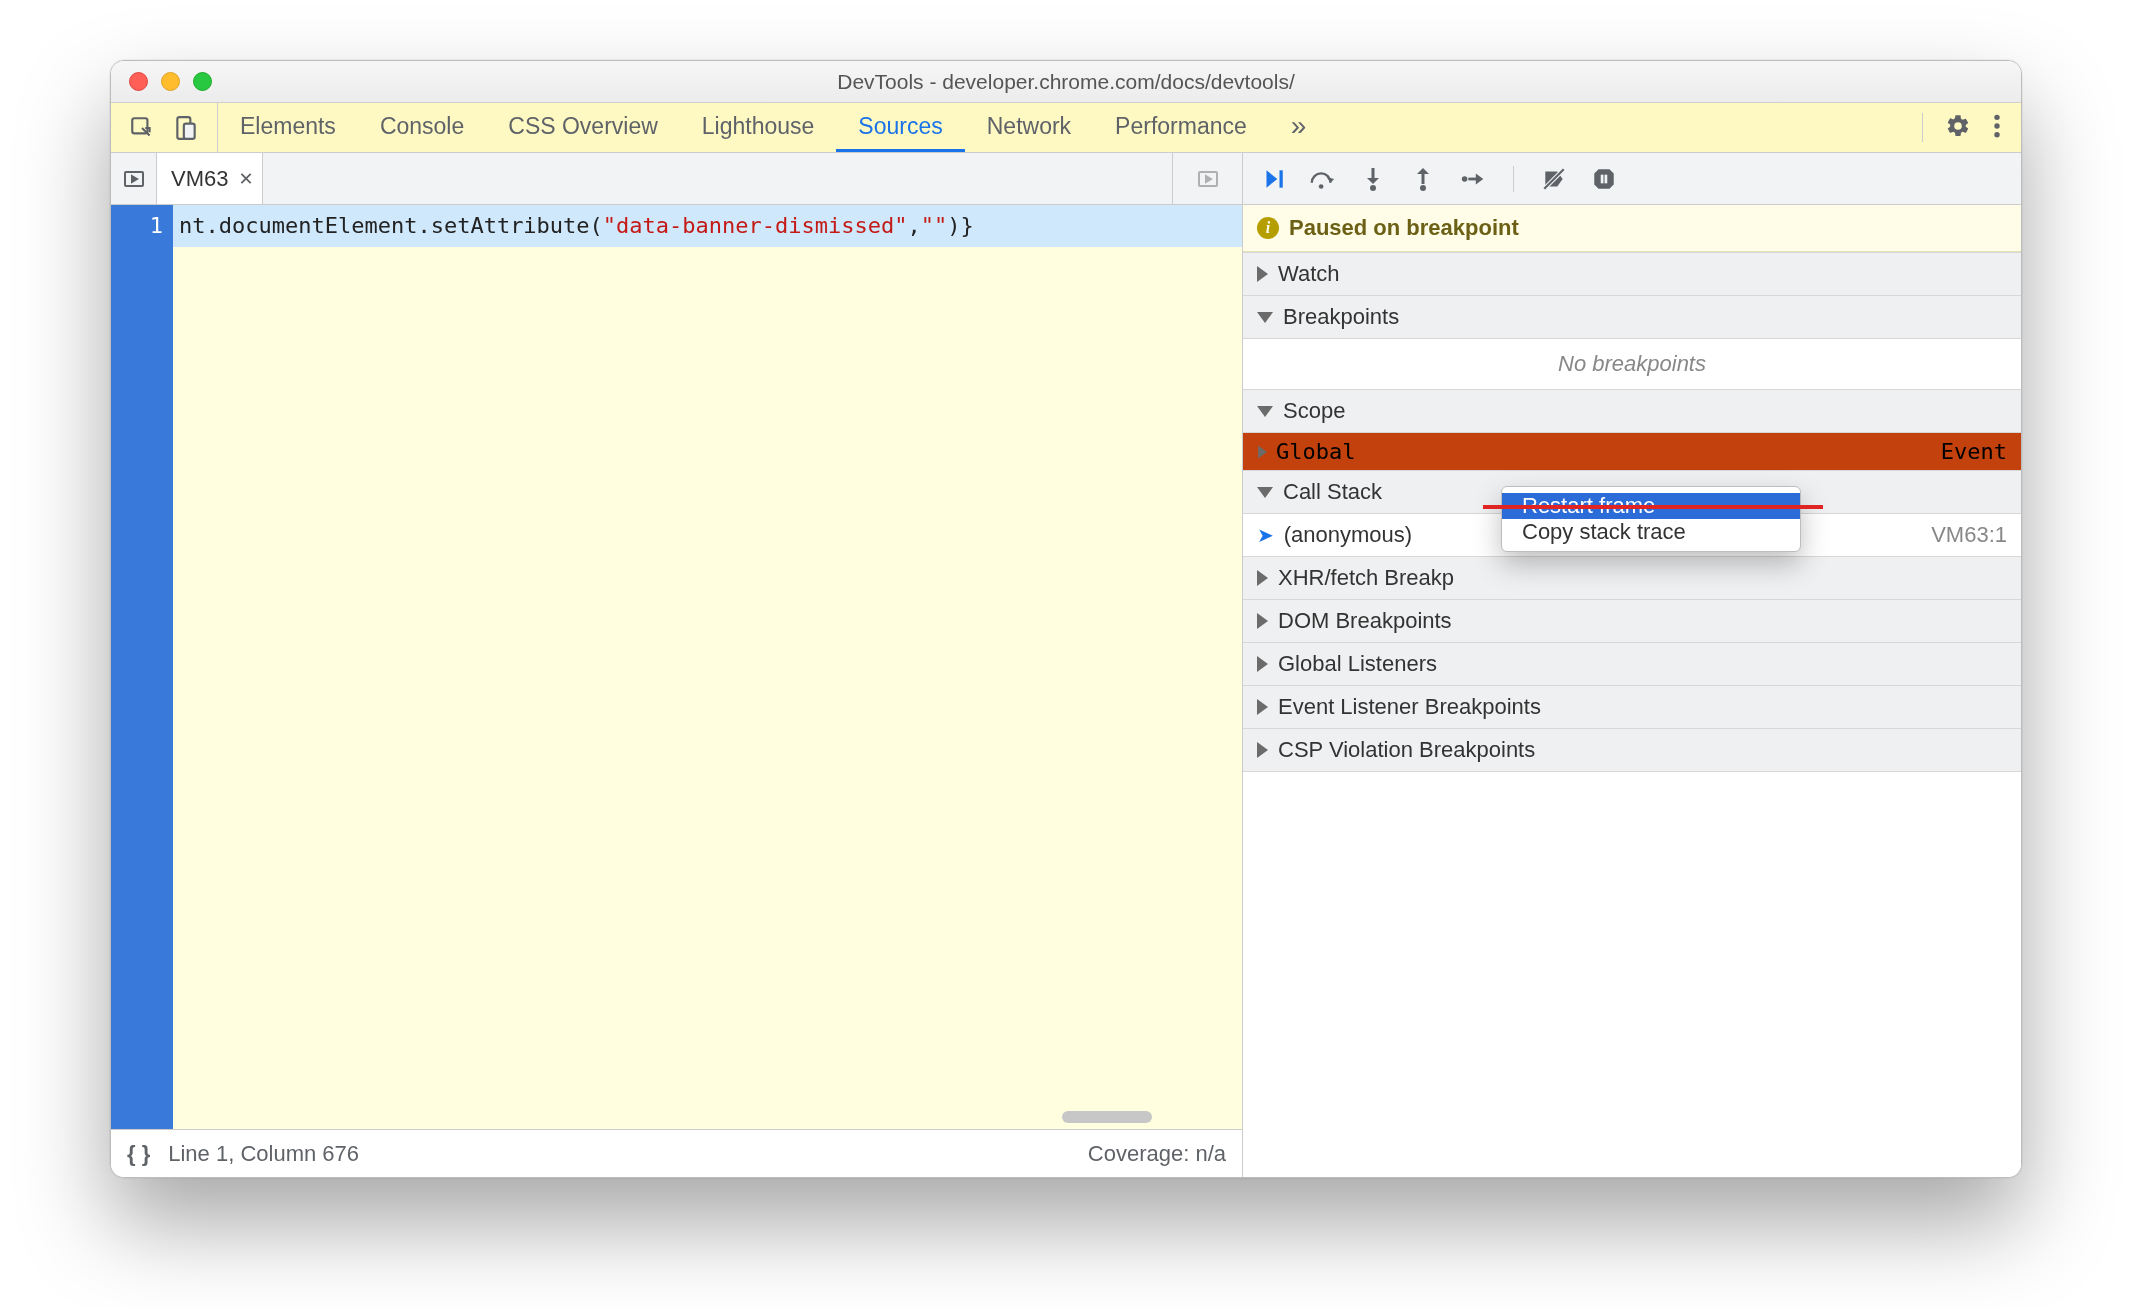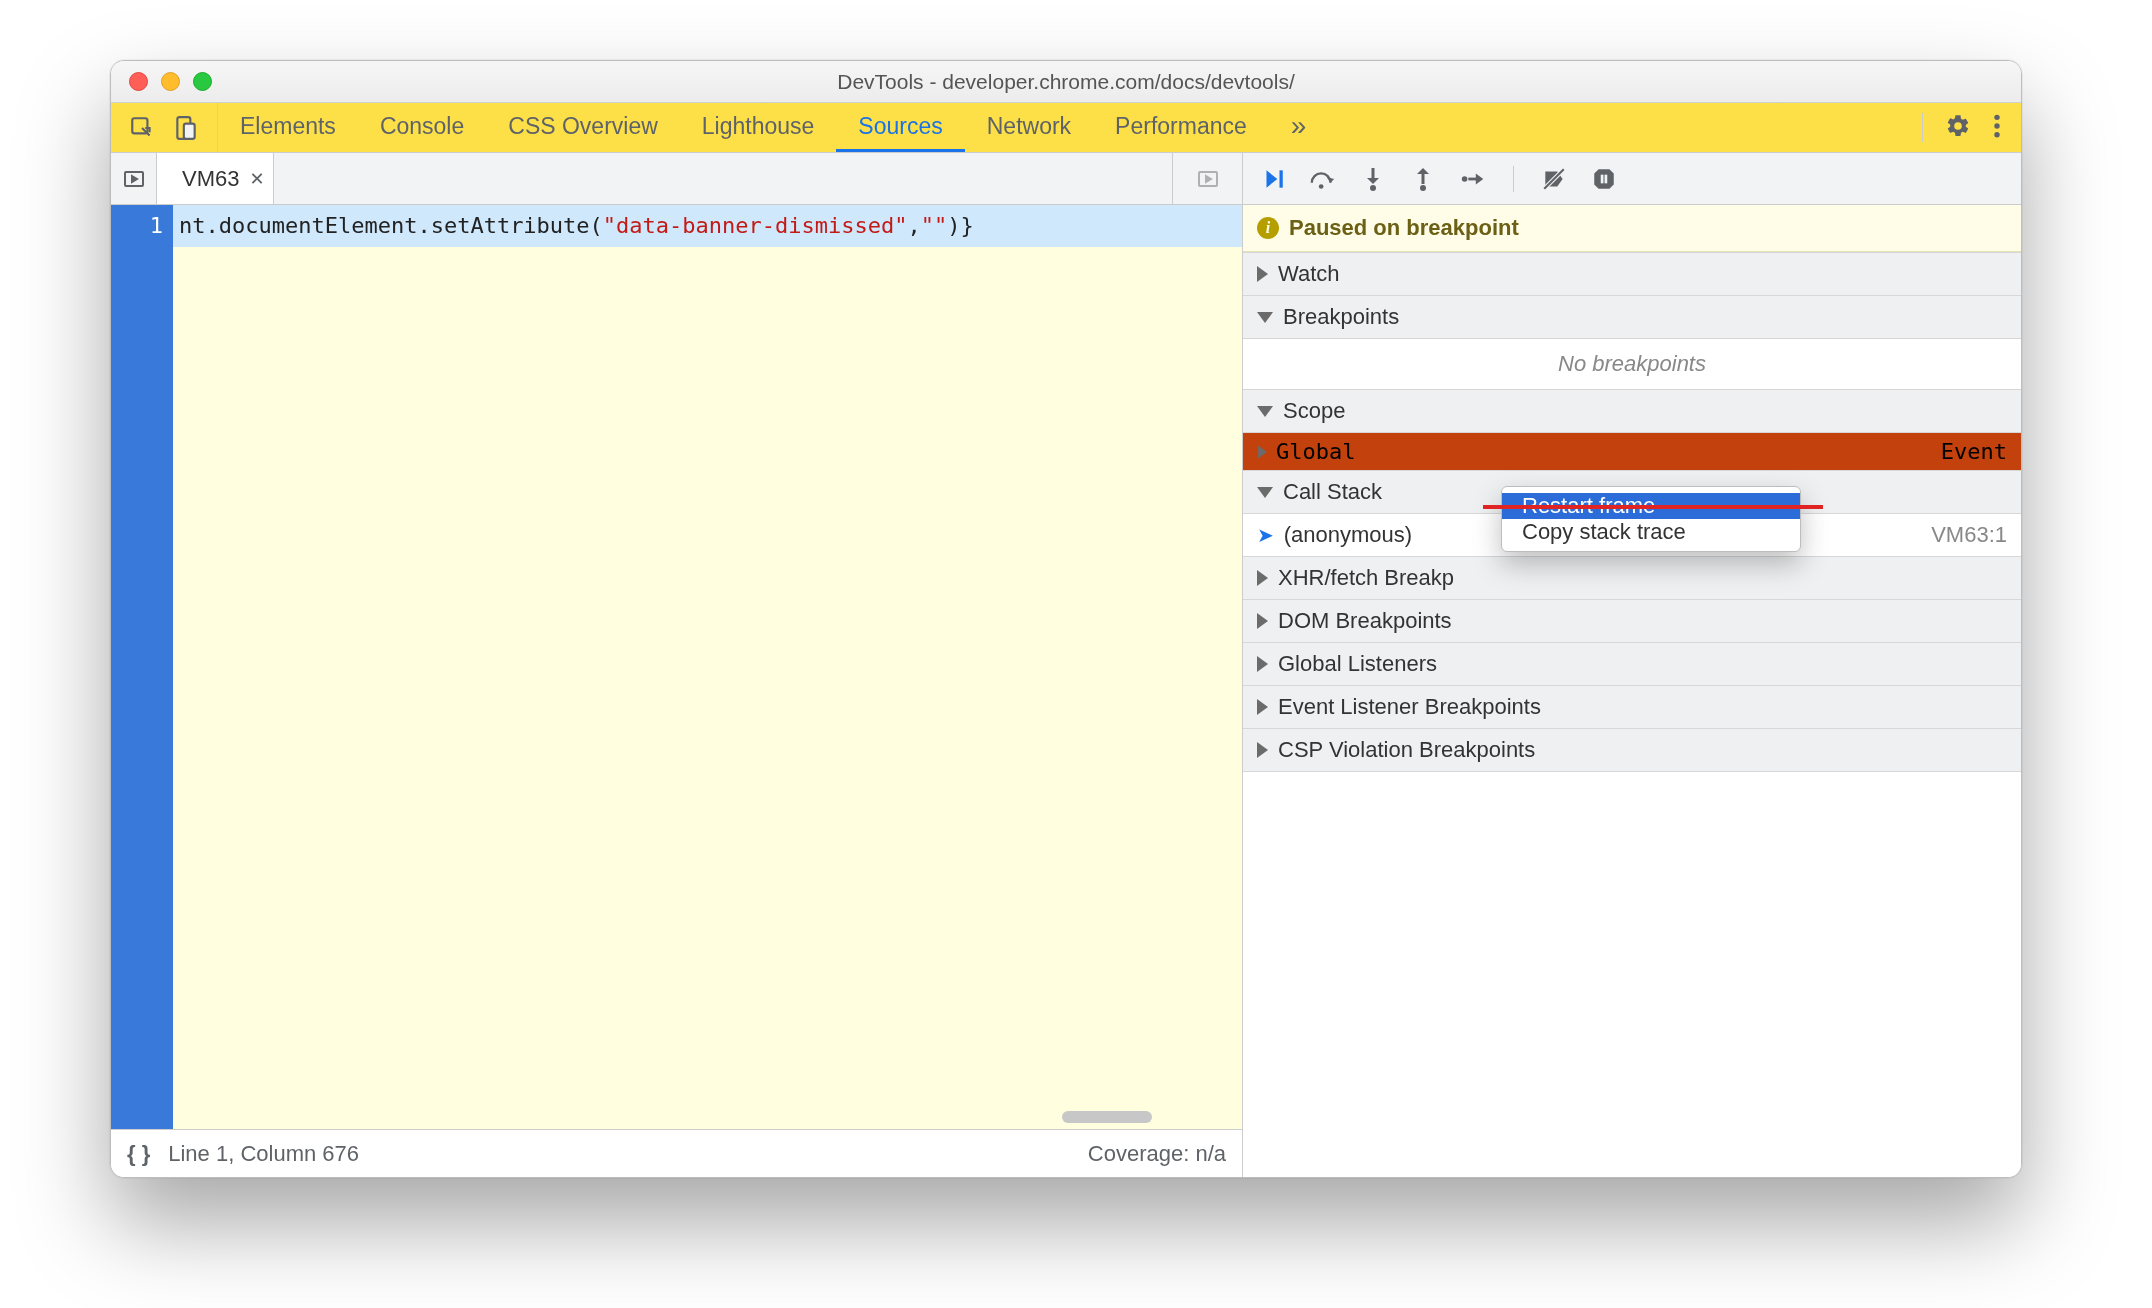--- a/index.html
+++ b/index.html
@@ -51,21 +51,21 @@
     font-size: 21px;
     color: #555;
     pointer-events: none;
   }
   
   .toptabs {
     height: 50px;
     border-bottom: 1px solid #ccc;
     display: flex;
     align-items: stretch;
-    background: #fde047;
+    background: #fef9c3;
   }
   .toptabs .left-icons {
     display: flex;
     align-items: center;
     gap: 18px;
     padding: 0 18px;
     border-right: 1px solid #ccc;
   }
   .icon-pick, .icon-device {
     width: 26px; height: 26px; display:inline-flex; align-items:center; justify-content:center;
@@ -120,21 +120,21 @@
     background: #f1f3f4;
   }
   .lt-btn {
     width: 46px; height: 100%;
     display:flex; align-items:center; justify-content:center;
     border-right: 1px solid #ccc;
     color:#5f6368;
   }
   .file-tab {
     display:flex; align-items:center;
-    padding: 0 8px 0 25px;
+    padding: 0 8px 0 14px;
     height: 100%;
     background: #fff;
     border-right: 1px solid #ccc;
     font-size: 22px;
     color:#333;
     gap: 10px;
   }
   .file-tab .close-x { color:#5f6368; font-size:18px; }
   .lt-spacer { flex:1; }
   .lt-right {

